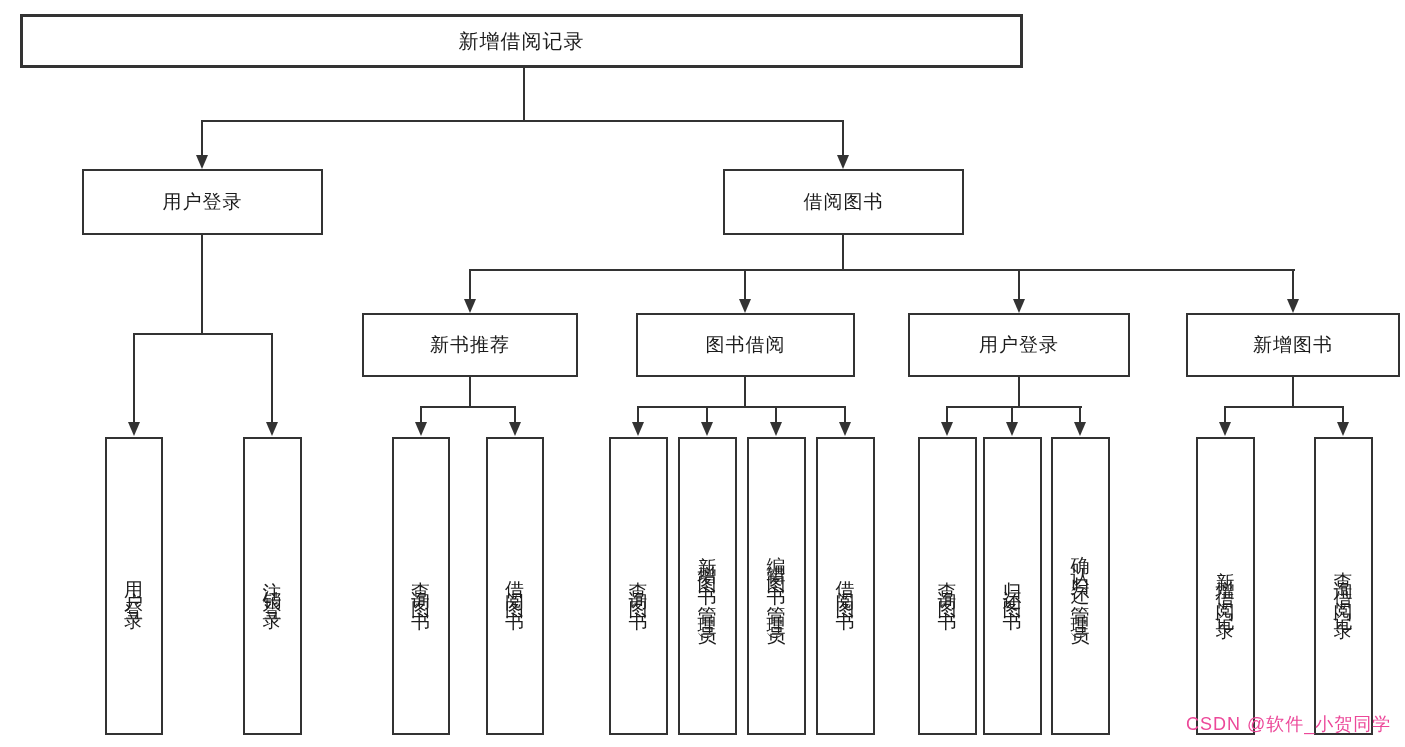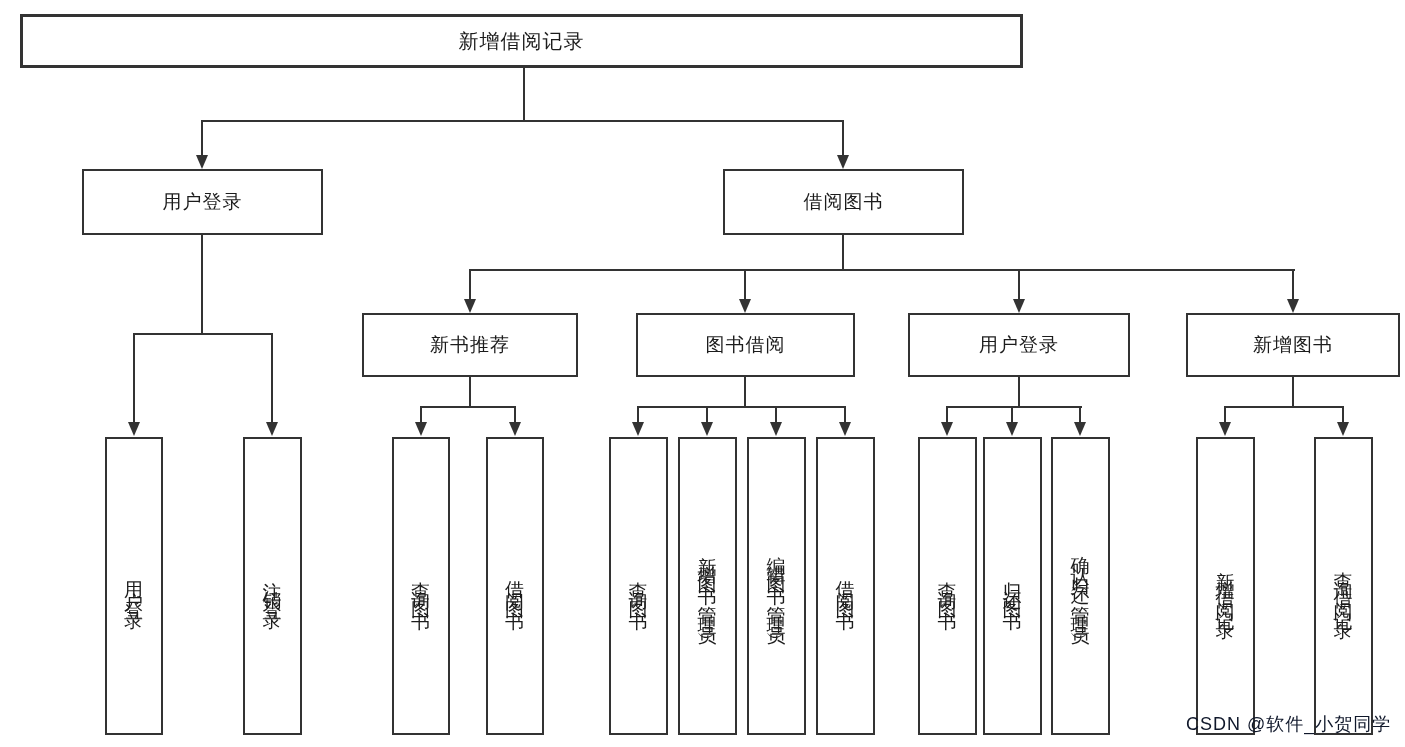--- a/index.html
+++ b/index.html
@@ -45,21 +45,21 @@
     border-left: 6px solid transparent;
     border-right: 6px solid transparent;
     border-top: 14px solid #333333;
     z-index: 1;
   }
   .watermark {
     position: absolute;
     left: 1186px;
     top: 712px;
     font-size: 18px;
-    color: #0f172a;
+    color: #ec4899;
     letter-spacing: 1px;
     z-index: 5;
     white-space: nowrap;
     text-align: right;
   }
 </style>
 </head>
 <body>
 
 <div class="canvas">

